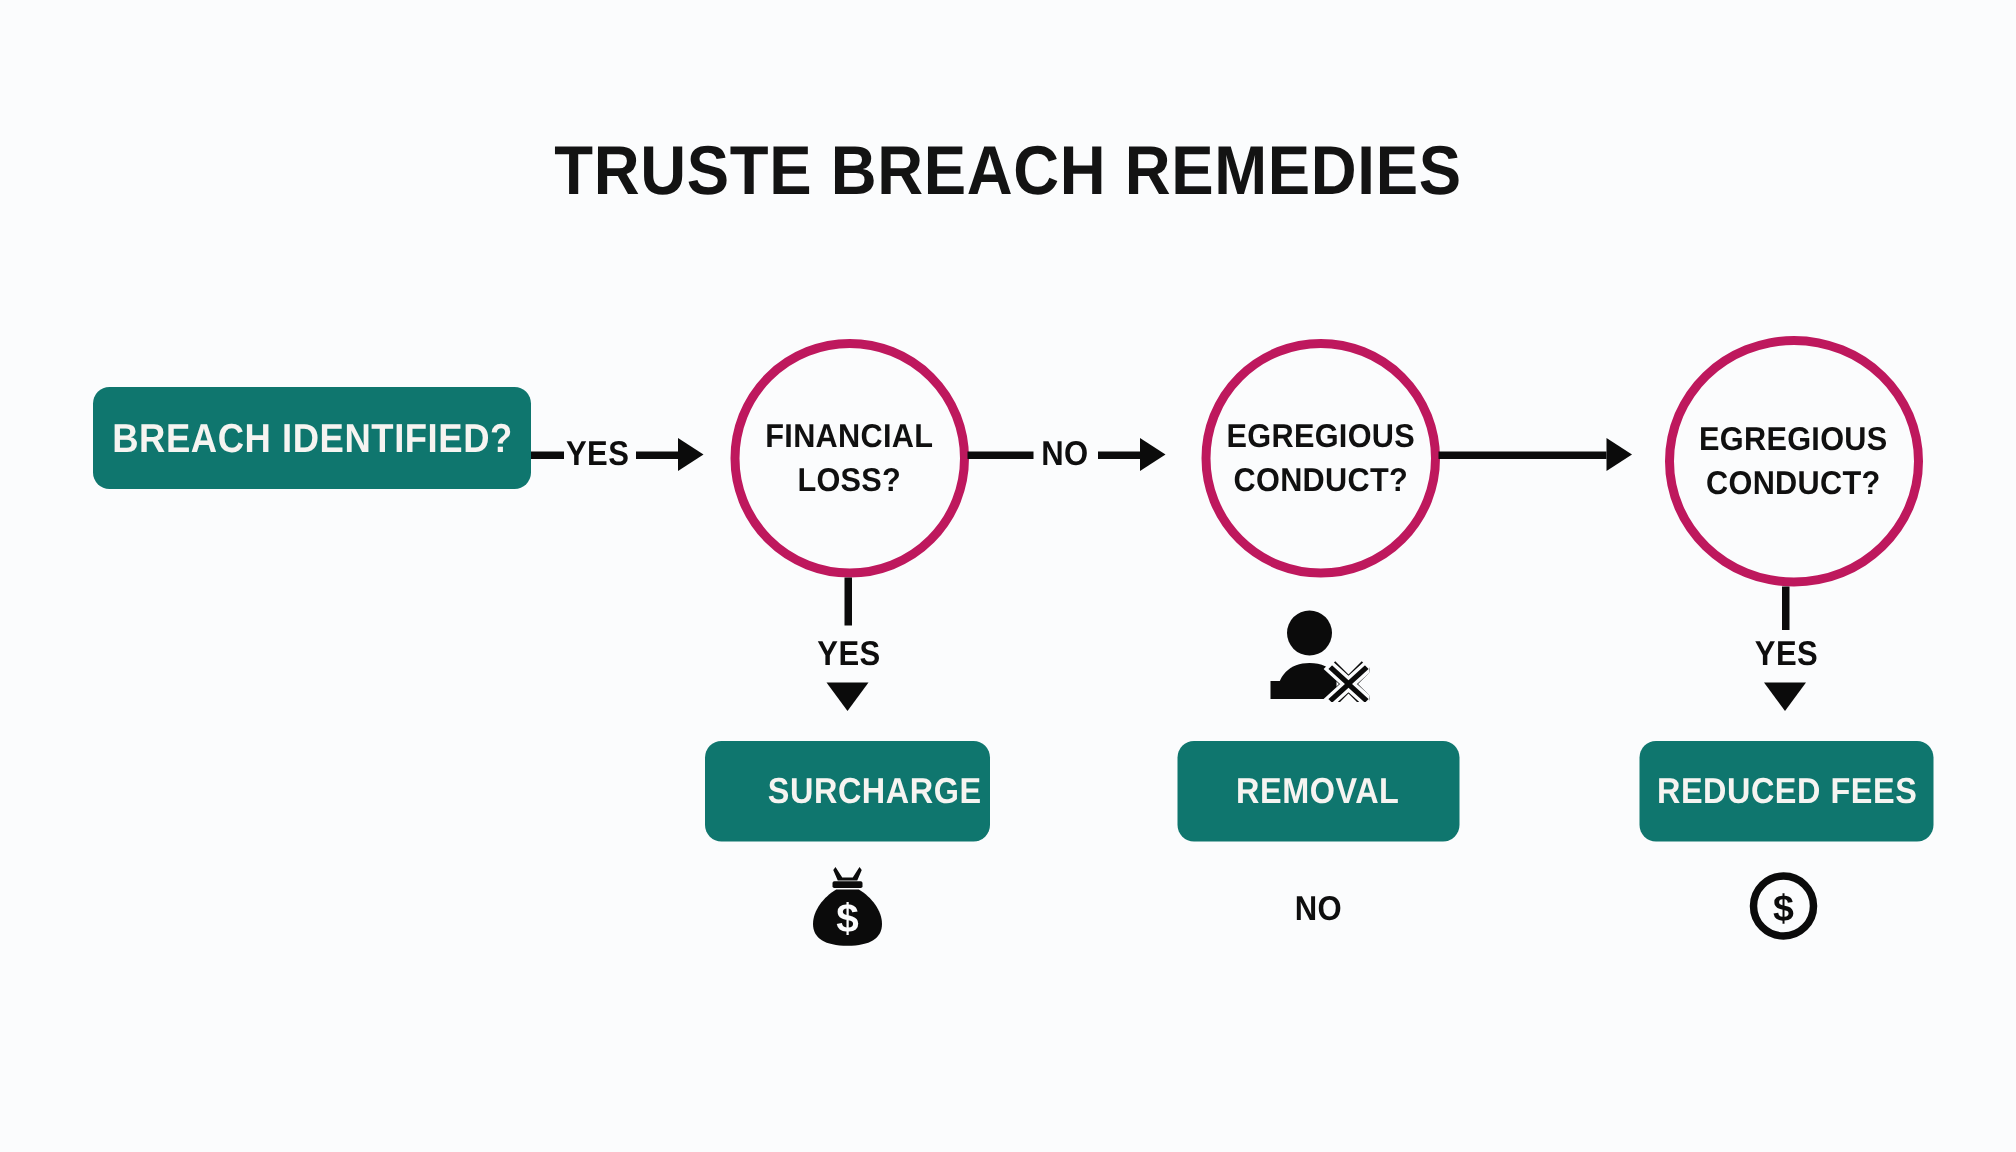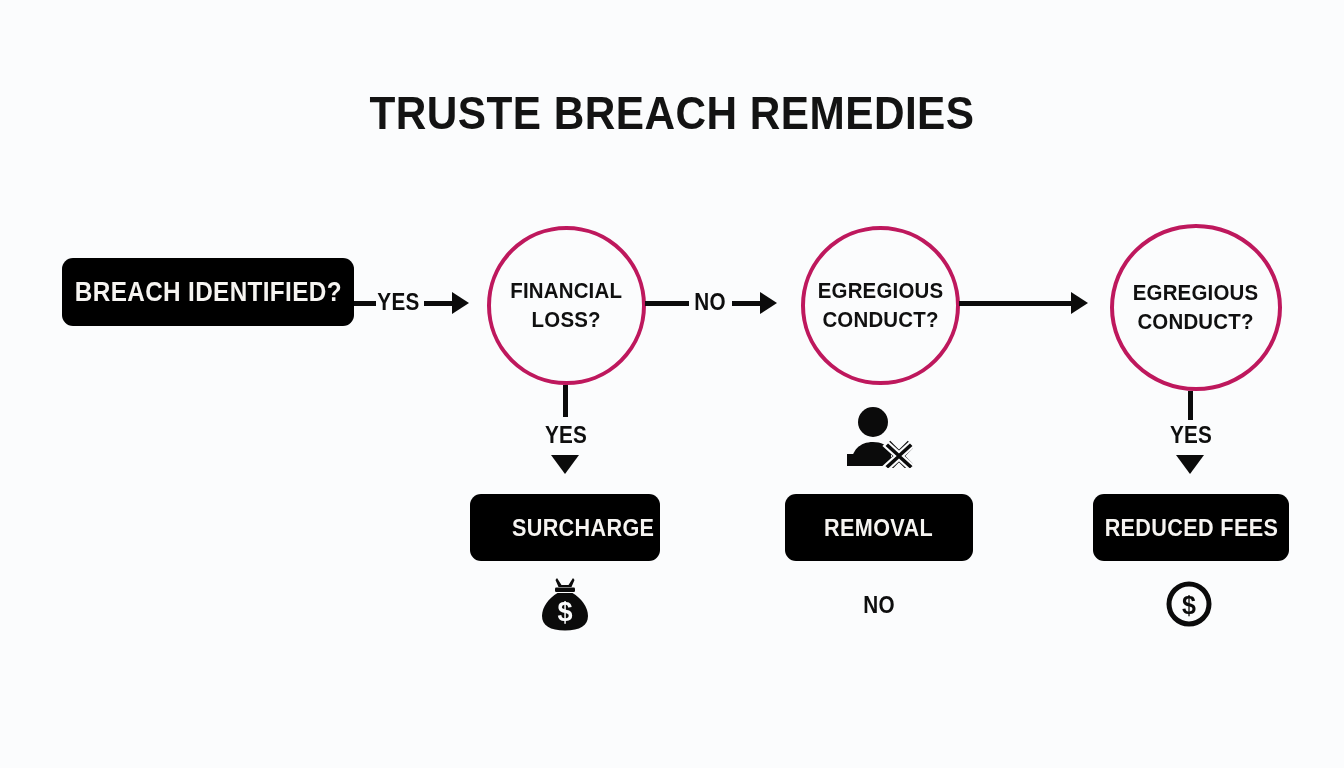--- a/index.html
+++ b/index.html
@@ -34,21 +34,21 @@
     letter-spacing: 0.5px;
     color: #131313;
     transform: scaleX(0.92);
     transform-origin: center top;
     white-space: nowrap;
   }
 
   
   .pill {
     position: absolute;
-    background: #000000;
+    background: #0f766e;
     border-radius: 11px;
     display: flex;
     align-items: center;
     justify-content: center;
     box-sizing: border-box;
   }
   .pill .pill-label {
     color: #f6f4f1;
     font-family: "Liberation Sans Narrow", "Liberation Sans", sans-serif;
     font-weight: bold;
@@ -65,21 +65,21 @@
 
   #box-removal     { left: 785px;  top: 480px; width: 188px; height: 67px; }
   #box-removal .pill-label { font-size: 24px; }
 
   #box-reducedfees { left: 1093px; top: 480px; width: 196px; height: 67px; align-items: center; }
   #box-reducedfees .pill-label { font-size: 24px; }
 
   
   .circle {
     position: absolute;
-    border: 4px solid #be185d;
+    border: 6px solid #be185d;
     border-radius: 50%;
     background: #fbfcfd;
     box-sizing: border-box;
     display: flex;
     flex-direction: column;
     align-items: center;
     justify-content: center;
     text-align: center;
   }
   .circle .circle-line {

